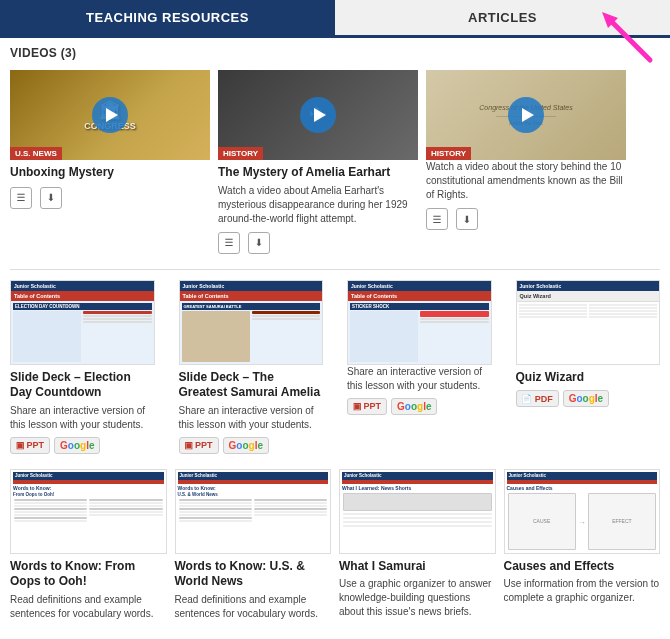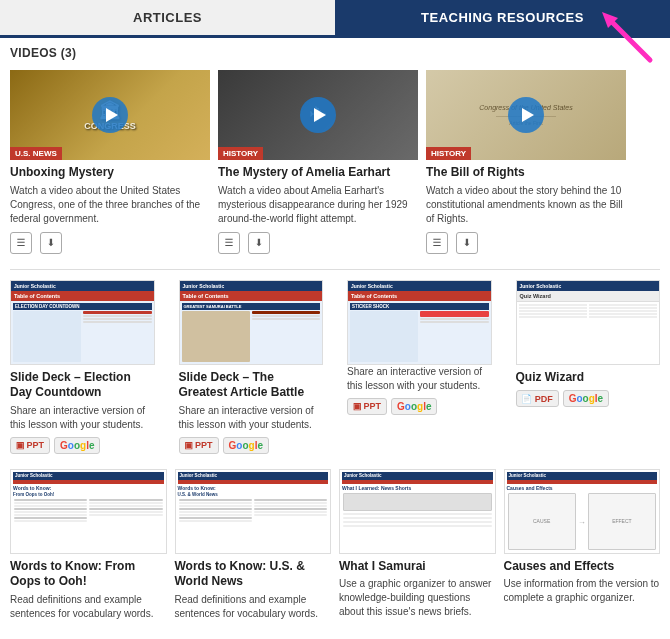--- a/index.html
+++ b/index.html
@@ -255,44 +255,43 @@
 <body>
 
 <div class="page-wrapper">
 
   <svg class="arrow-svg" viewBox="0 0 70 70" xmlns="http://www.w3.org/2000/svg">
     <line x1="60" y1="60" x2="20" y2="20" stroke="#FF2DBF" stroke-width="5" stroke-linecap="round"></line>
     <polygon points="12,12 28,18 18,28" fill="#FF2DBF"></polygon>
   </svg>
 
   <div class="tabs">
+    <div class="tab active">
+      <span>TEACHING RESOURCES</span>
+    </div>
     <div class="tab">
       <span>ARTICLES</span>
-    </div>
-    <div class="tab active">
-      <span>TEACHING RESOURCES</span>
     </div>
   </div>
 
   <div>
     <div class="section-header">VIDEOS (3)</div>
     <div class="videos-grid">
 
       <div class="video-card">
         <div class="video-thumbnail vid-bg-congress">
 
           <div style="width:100%;height:100%;display:flex;align-items:center;justify-content:center;flex-direction:column;">
             <div style="color:#fff;font-size:18px;font-weight:bold;text-shadow:1px 1px 3px #000;opacity:0.7;">🏛</div>
             <div style="color:#fff;font-size:9px;font-weight:bold;text-shadow:1px 1px 2px #000;opacity:0.8;">CONGRESS</div>
           </div>
           <div class="play-btn"></div>
           <div class="video-label usnews">U.S. NEWS</div>
         </div>
         <div class="card-title">Unboxing Mystery</div>
-        <div class="card-desc">Watch a video about the United States Congress, one of the three branches of the federal government.</div>
         <div class="card-icons">
           <div class="icon-btn">☰</div>
           <div class="icon-btn">⬇</div>
         </div>
       </div>
 
       <div class="video-card">
         <div class="video-thumbnail vid-bg-amelia">
           <div style="width:100%;height:100%;display:flex;align-items:center;justify-content:center;">
             <div style="color:#bbb;font-size:22px;">✈</div>
@@ -310,21 +309,20 @@
 
       <div class="video-card">
         <div class="video-thumbnail vid-bg-billofrights">
           <div style="width:100%;height:100%;display:flex;align-items:center;justify-content:center;flex-direction:column;padding:4px;">
             <div style="color:#4a3a1a;font-size:7px;text-align:center;font-style:italic;opacity:0.8;">Congress of the United States</div>
             <div style="color:#4a3a1a;font-size:5px;text-align:center;line-height:1.4;opacity:0.6;margin-top:2px;">─────────────────<br>Article the First</div>
           </div>
           <div class="play-btn"></div>
           <div class="video-label history">HISTORY</div>
         </div>
-        <div class="card-title">The Bill of Rights</div>
         <div class="card-desc">Watch a video about the story behind the 10 constitutional amendments known as the Bill of Rights.</div>
         <div class="card-icons">
           <div class="icon-btn">☰</div>
           <div class="icon-btn">⬇</div>
         </div>
       </div>
 
     </div>
   </div>
 
@@ -376,21 +374,21 @@
                 <div style="flex:1;background:#d0c0a0;border-radius:1px;"></div>
                 <div style="flex:1;display:flex;flex-direction:column;gap:1px;">
                   <div style="height:3px;background:#8B2500;border-radius:1px;"></div>
                   <div style="height:2px;background:#ddd;border-radius:1px;"></div>
                   <div style="height:2px;background:#ddd;border-radius:1px;"></div>
                 </div>
               </div>
             </div>
           </div>
         </div>
-        <div class="card-title">Slide Deck – The Greatest Article Battle</div>
+        <div class="card-title">Slide Deck – The Greatest Samurai Amelia</div>
         <div class="card-desc">Share an interactive version of this lesson with your students.</div>
         <div class="btn-row">
           <div class="btn-pill btn-ppt">
             <span>▣</span>
             <span>PPT</span>
           </div>
           <div class="btn-pill btn-google">
             <span style="font-size:9px;font-weight:bold;"><span class="google-dot-r">G</span><span class="google-dot-b">o</span><span class="google-dot-g">o</span><span class="google-dot-y">g</span><span class="google-dot-r">l</span><span class="google-dot-g">e</span></span>
           </div>
         </div>

